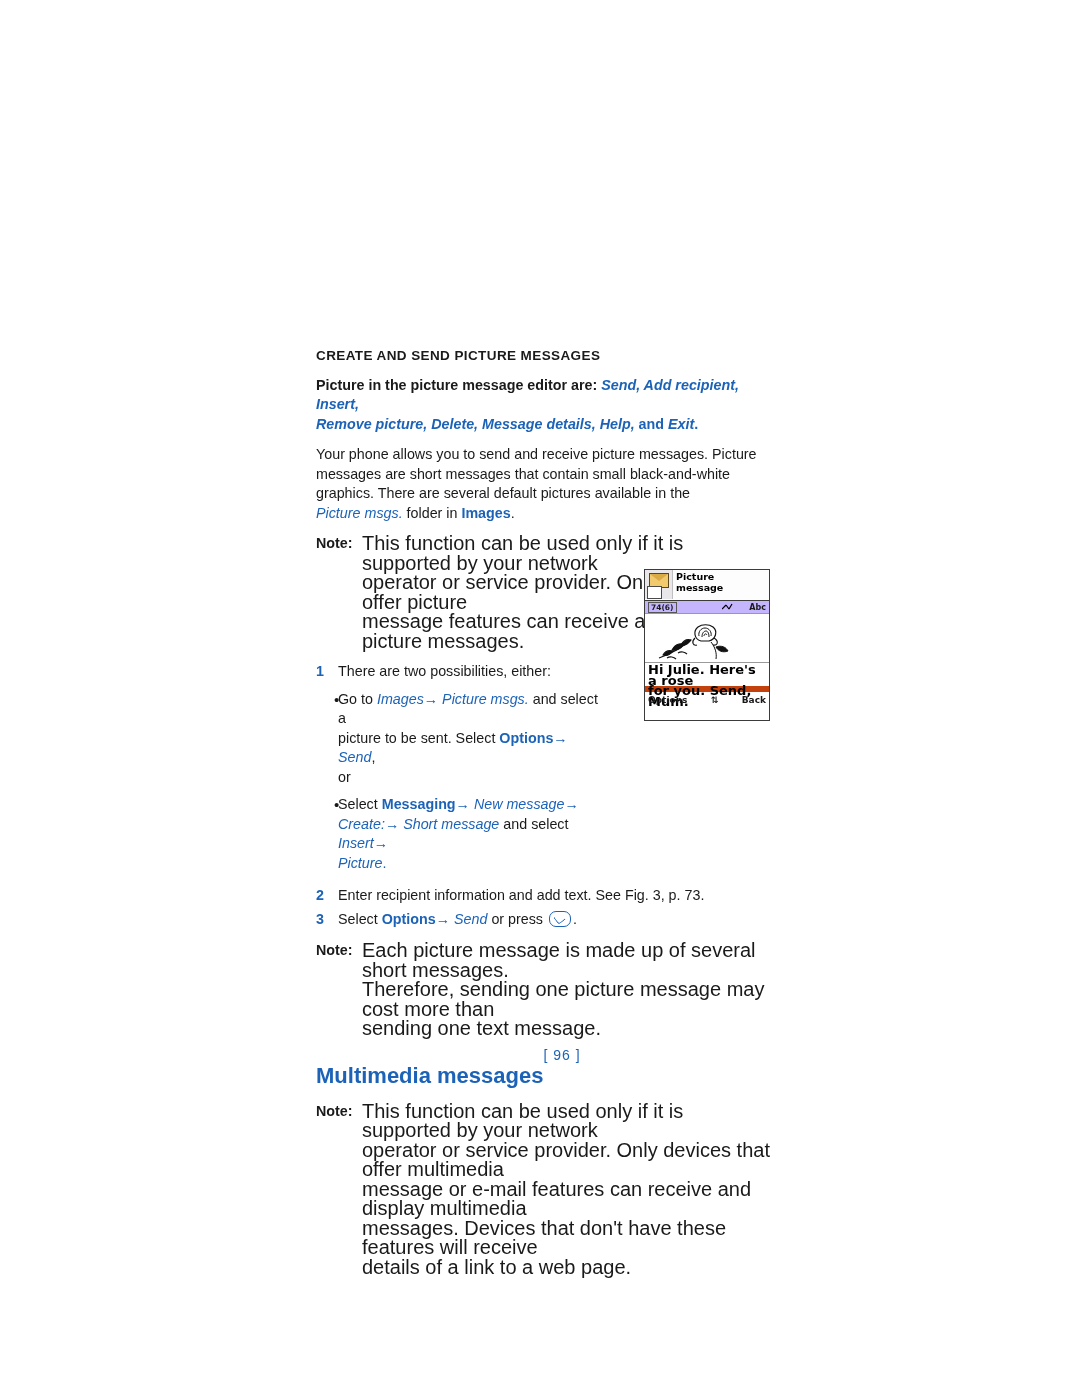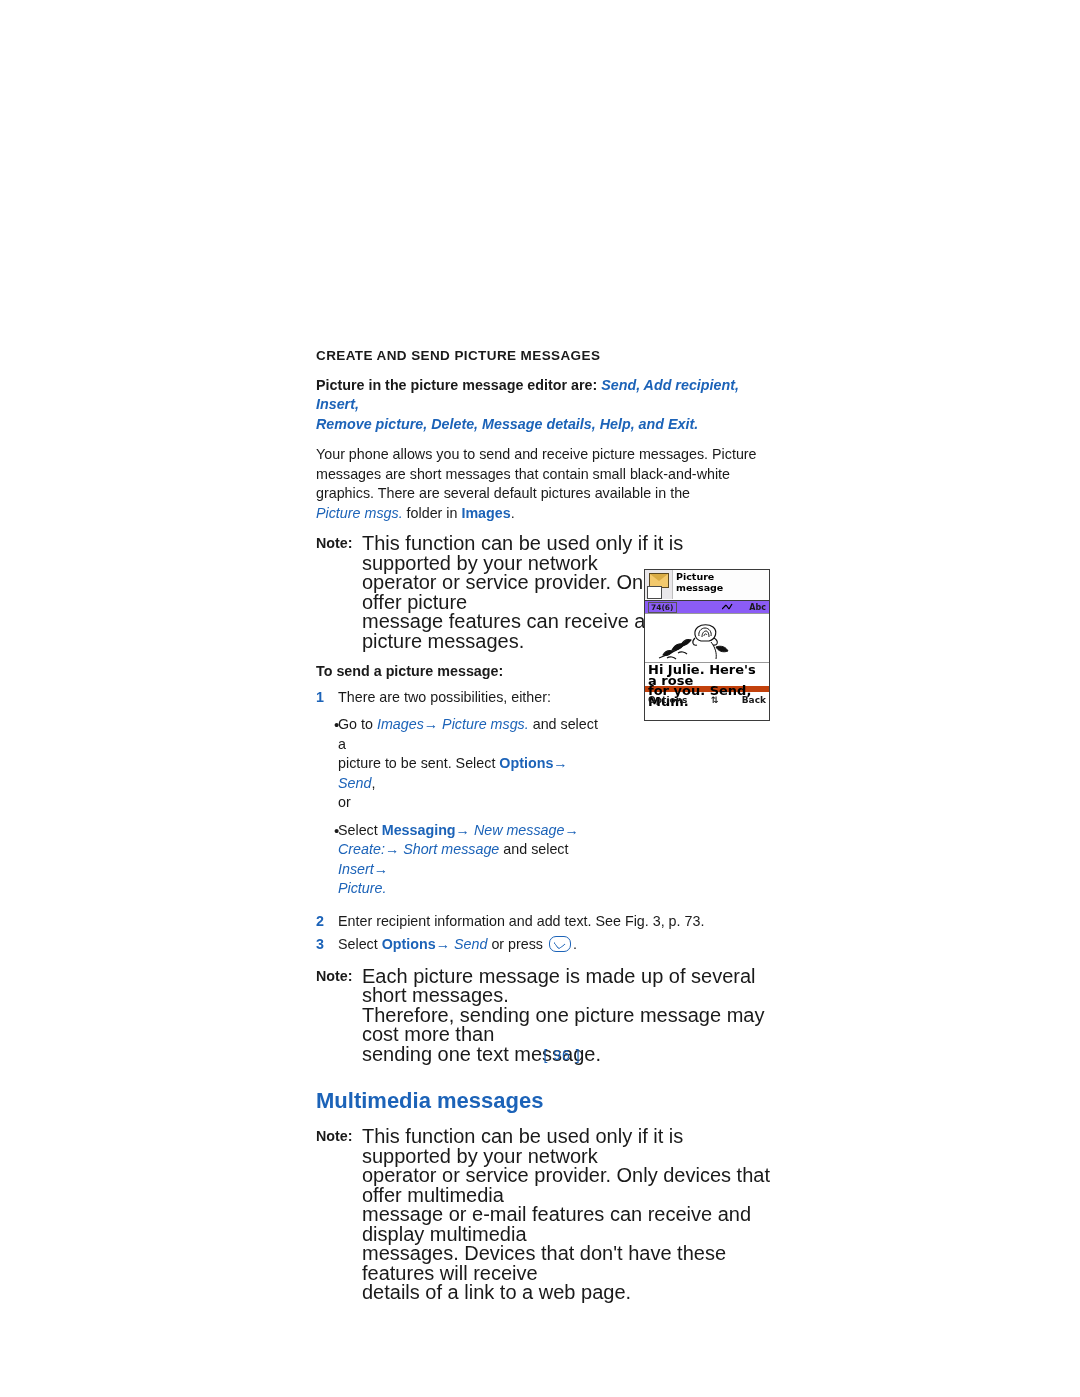--- a/index.html
+++ b/index.html
@@ -34,21 +34,21 @@
     color: #1a1a1a;
     margin: 0 0 11px 0;
     line-height: 1.3;
   }
   p {
     margin: 0;
     font-size: 14.3px;
     line-height: 19.5px;
     color: #1a1a1a;
   }
-  .blue { color: #1c63b8; font-style: italic; }
+  .blue { color: #1c63b8; }
   .blue-i { color: #1c63b8; font-style: italic; }
   .blue-b { color: #1c63b8; font-weight: bold; }
   .para-intro {
     font-weight: bold;
     margin-bottom: 11px;
   }
   .para-body { margin-bottom: 11px; }
   .note-row {
     display: flex;
     margin-bottom: 11px;
@@ -177,21 +177,21 @@
     color: #000;
   }
   .ps-statusbar {
     height: 13px;
     display: flex;
     align-items: center;
     justify-content: space-between;
     padding: 0 3px;
     font-size: 8px;
     border-bottom: 1px solid #9a9a9a;
-    background: #8b5cf6;
+    background: #c4b5fd;
     box-sizing: border-box;
   }
   .ps-count {
     border: 1px solid #555;
     padding: 0 2px;
     font-size: 7.5px;
     line-height: 9px;
     font-weight: bold;
   }
   .ps-abc {
@@ -261,21 +261,20 @@
 
     <p class="para-intro"><span>Picture in the picture message editor are: </span><span class="blue-i">Send, Add recipient, Insert,</span><br><span class="blue-i">Remove picture, Delete, Message details, Help,</span><span class="blue"> and </span><span class="blue-i">Exit</span><span class="blue">.</span></p>
 
     <p class="para-body"><span>Your phone allows you to send and receive picture messages. Picture</span><br><span>messages are short messages that contain small black-and-white</span><br><span>graphics. There are several default pictures available in the</span><br><span class="blue-i">Picture msgs.</span><span> folder in </span><span class="blue-b">Images</span><span>.</span></p>
 
     <div class="note-row">
       <div class="note-label">Note:</div>
       <div class="note-text"><span>This function can be used only if it is supported by your network</span><br><span>operator or service provider. Only phones that offer picture</span><br><span>message features can receive and display picture messages.</span></div>
     </div>
 
-    <div class="sub-heading">To send a picture message:</div>
 
     <div class="num-row narrow">
       <div class="num-label">1</div>
       <div class="num-text">There are two possibilities, either:</div>
     </div>
 
     <div class="bullet-row narrow">
       <div class="bullet-dot">•</div>
       <div class="bullet-text"><span>Go to </span><span class="blue-i">Images</span><span class="blue">→</span><span class="blue-i"> Picture msgs.</span><span> and select a</span><br><span>picture to be sent. Select </span><span class="blue-b">Options</span><span class="blue">→</span><span class="blue-i"> Send</span><span>,</span><br><span>or</span></div>
     </div>

